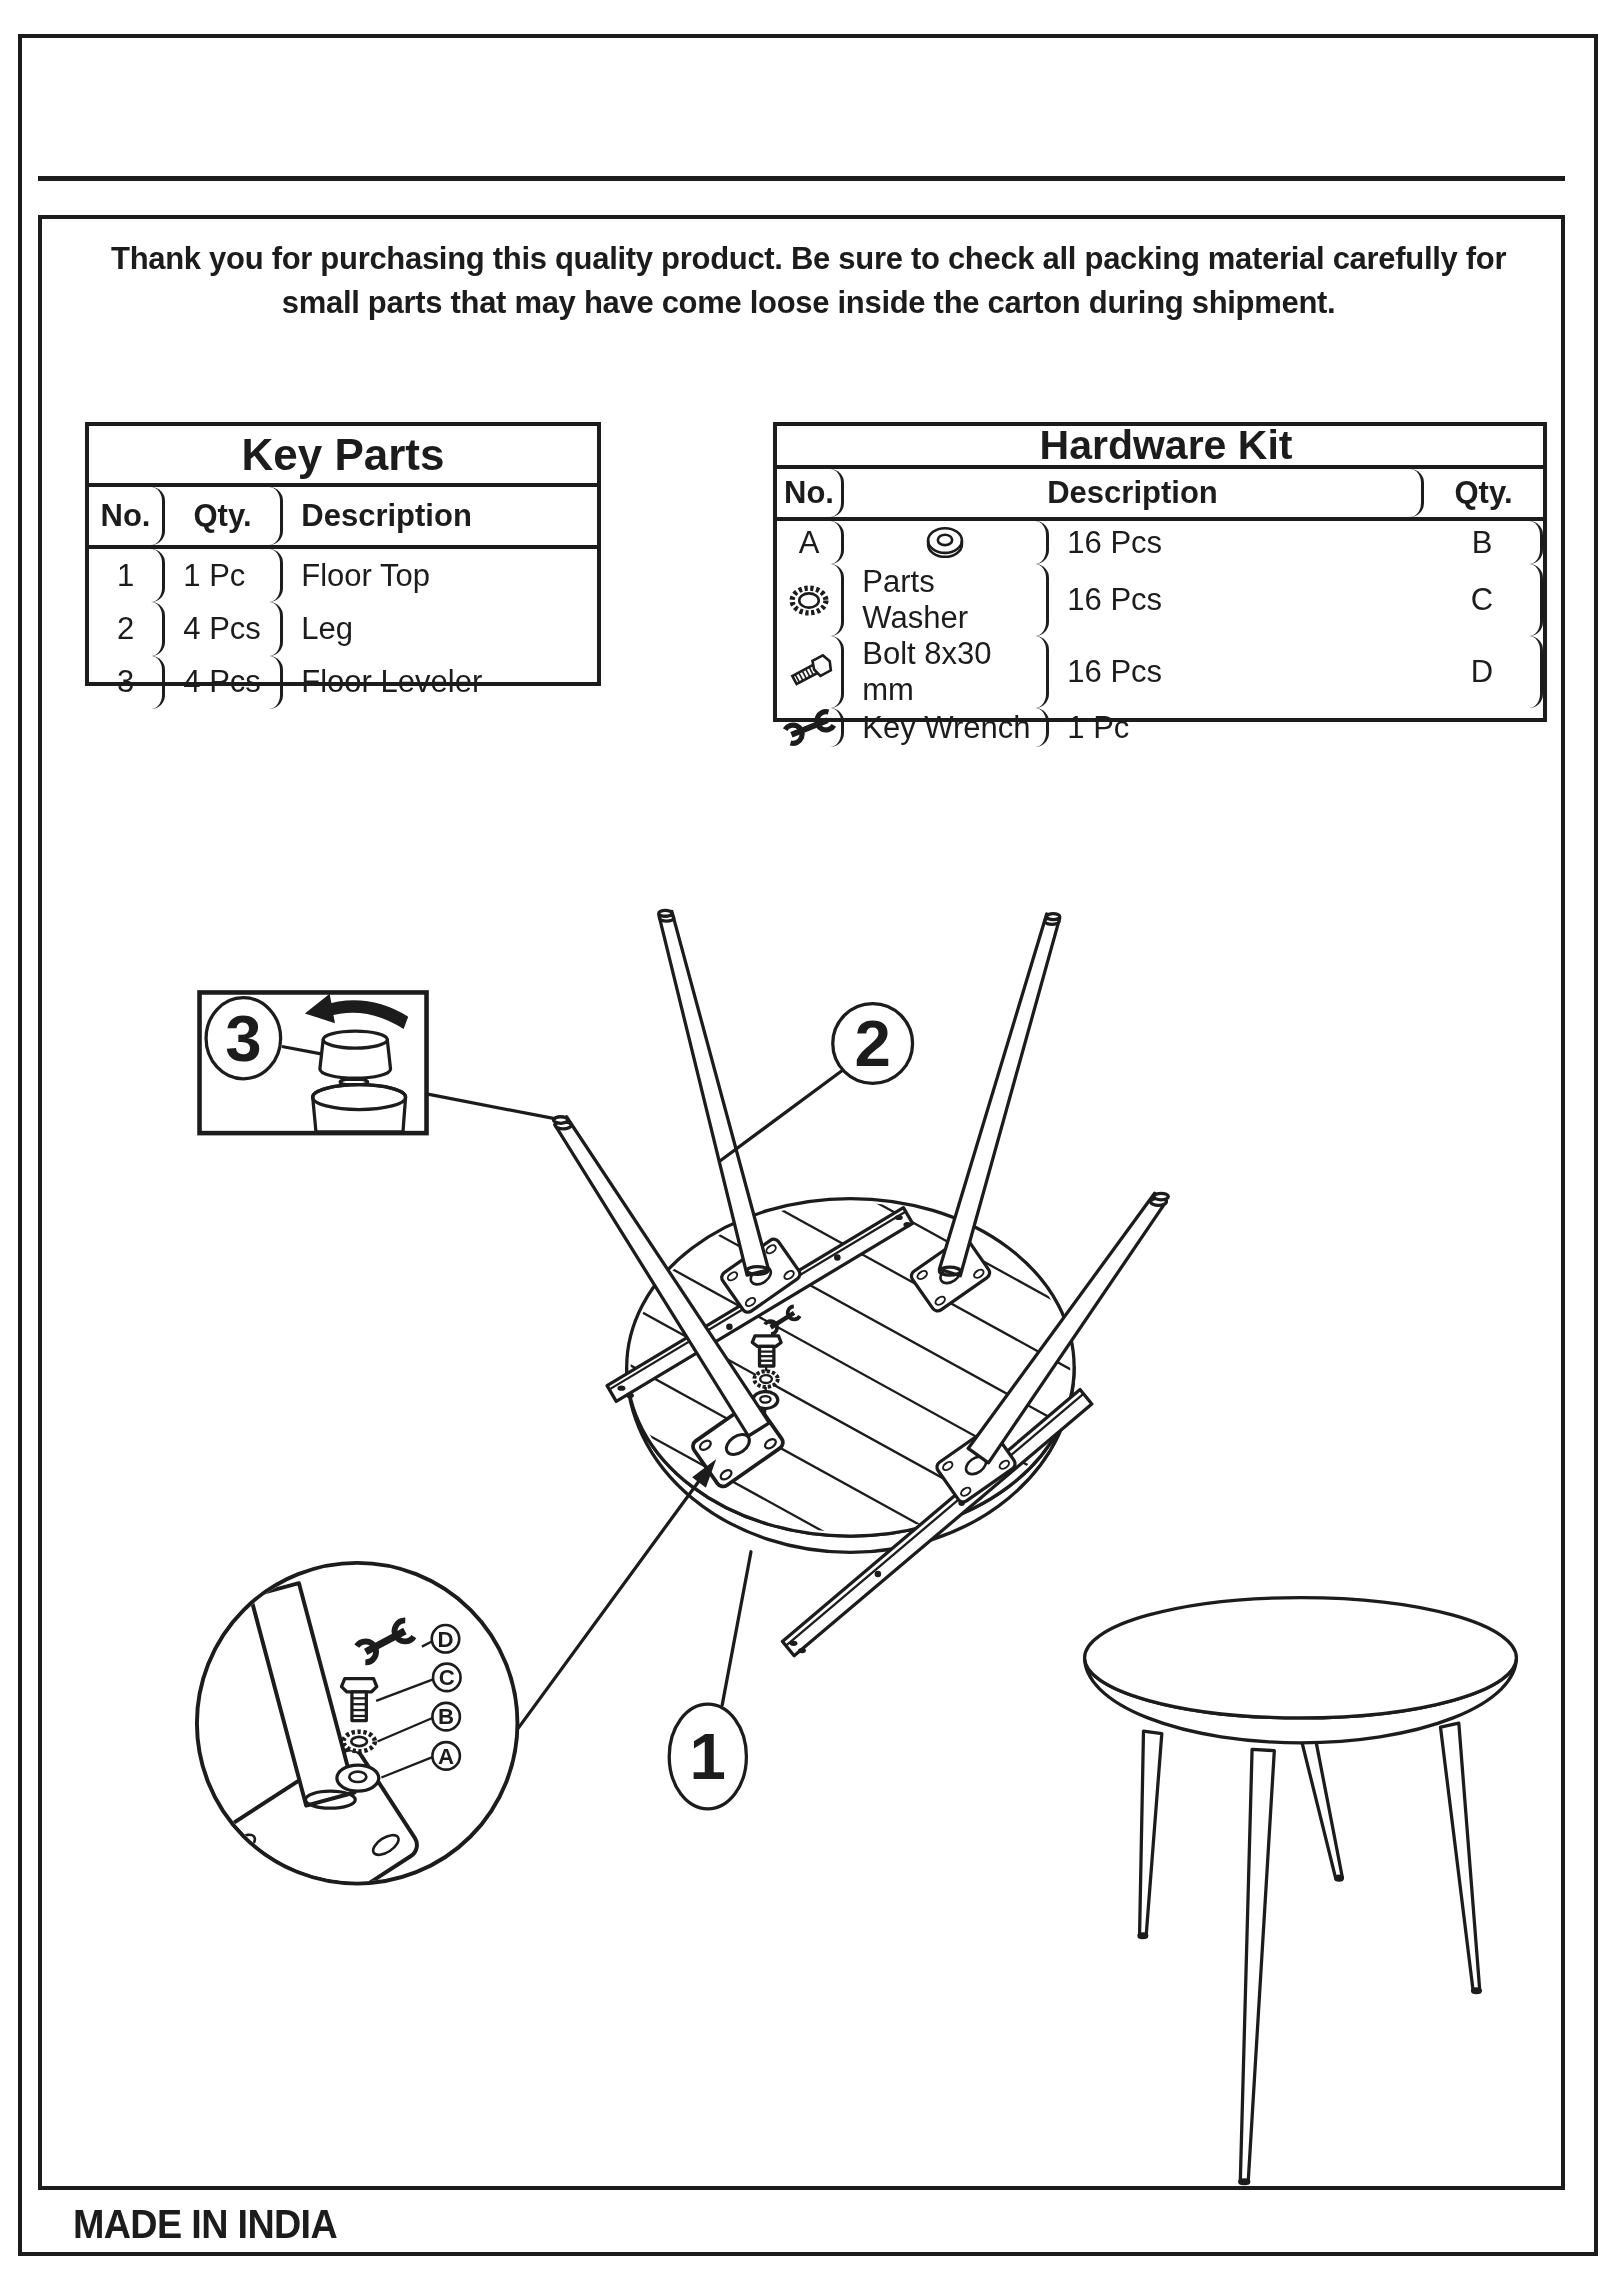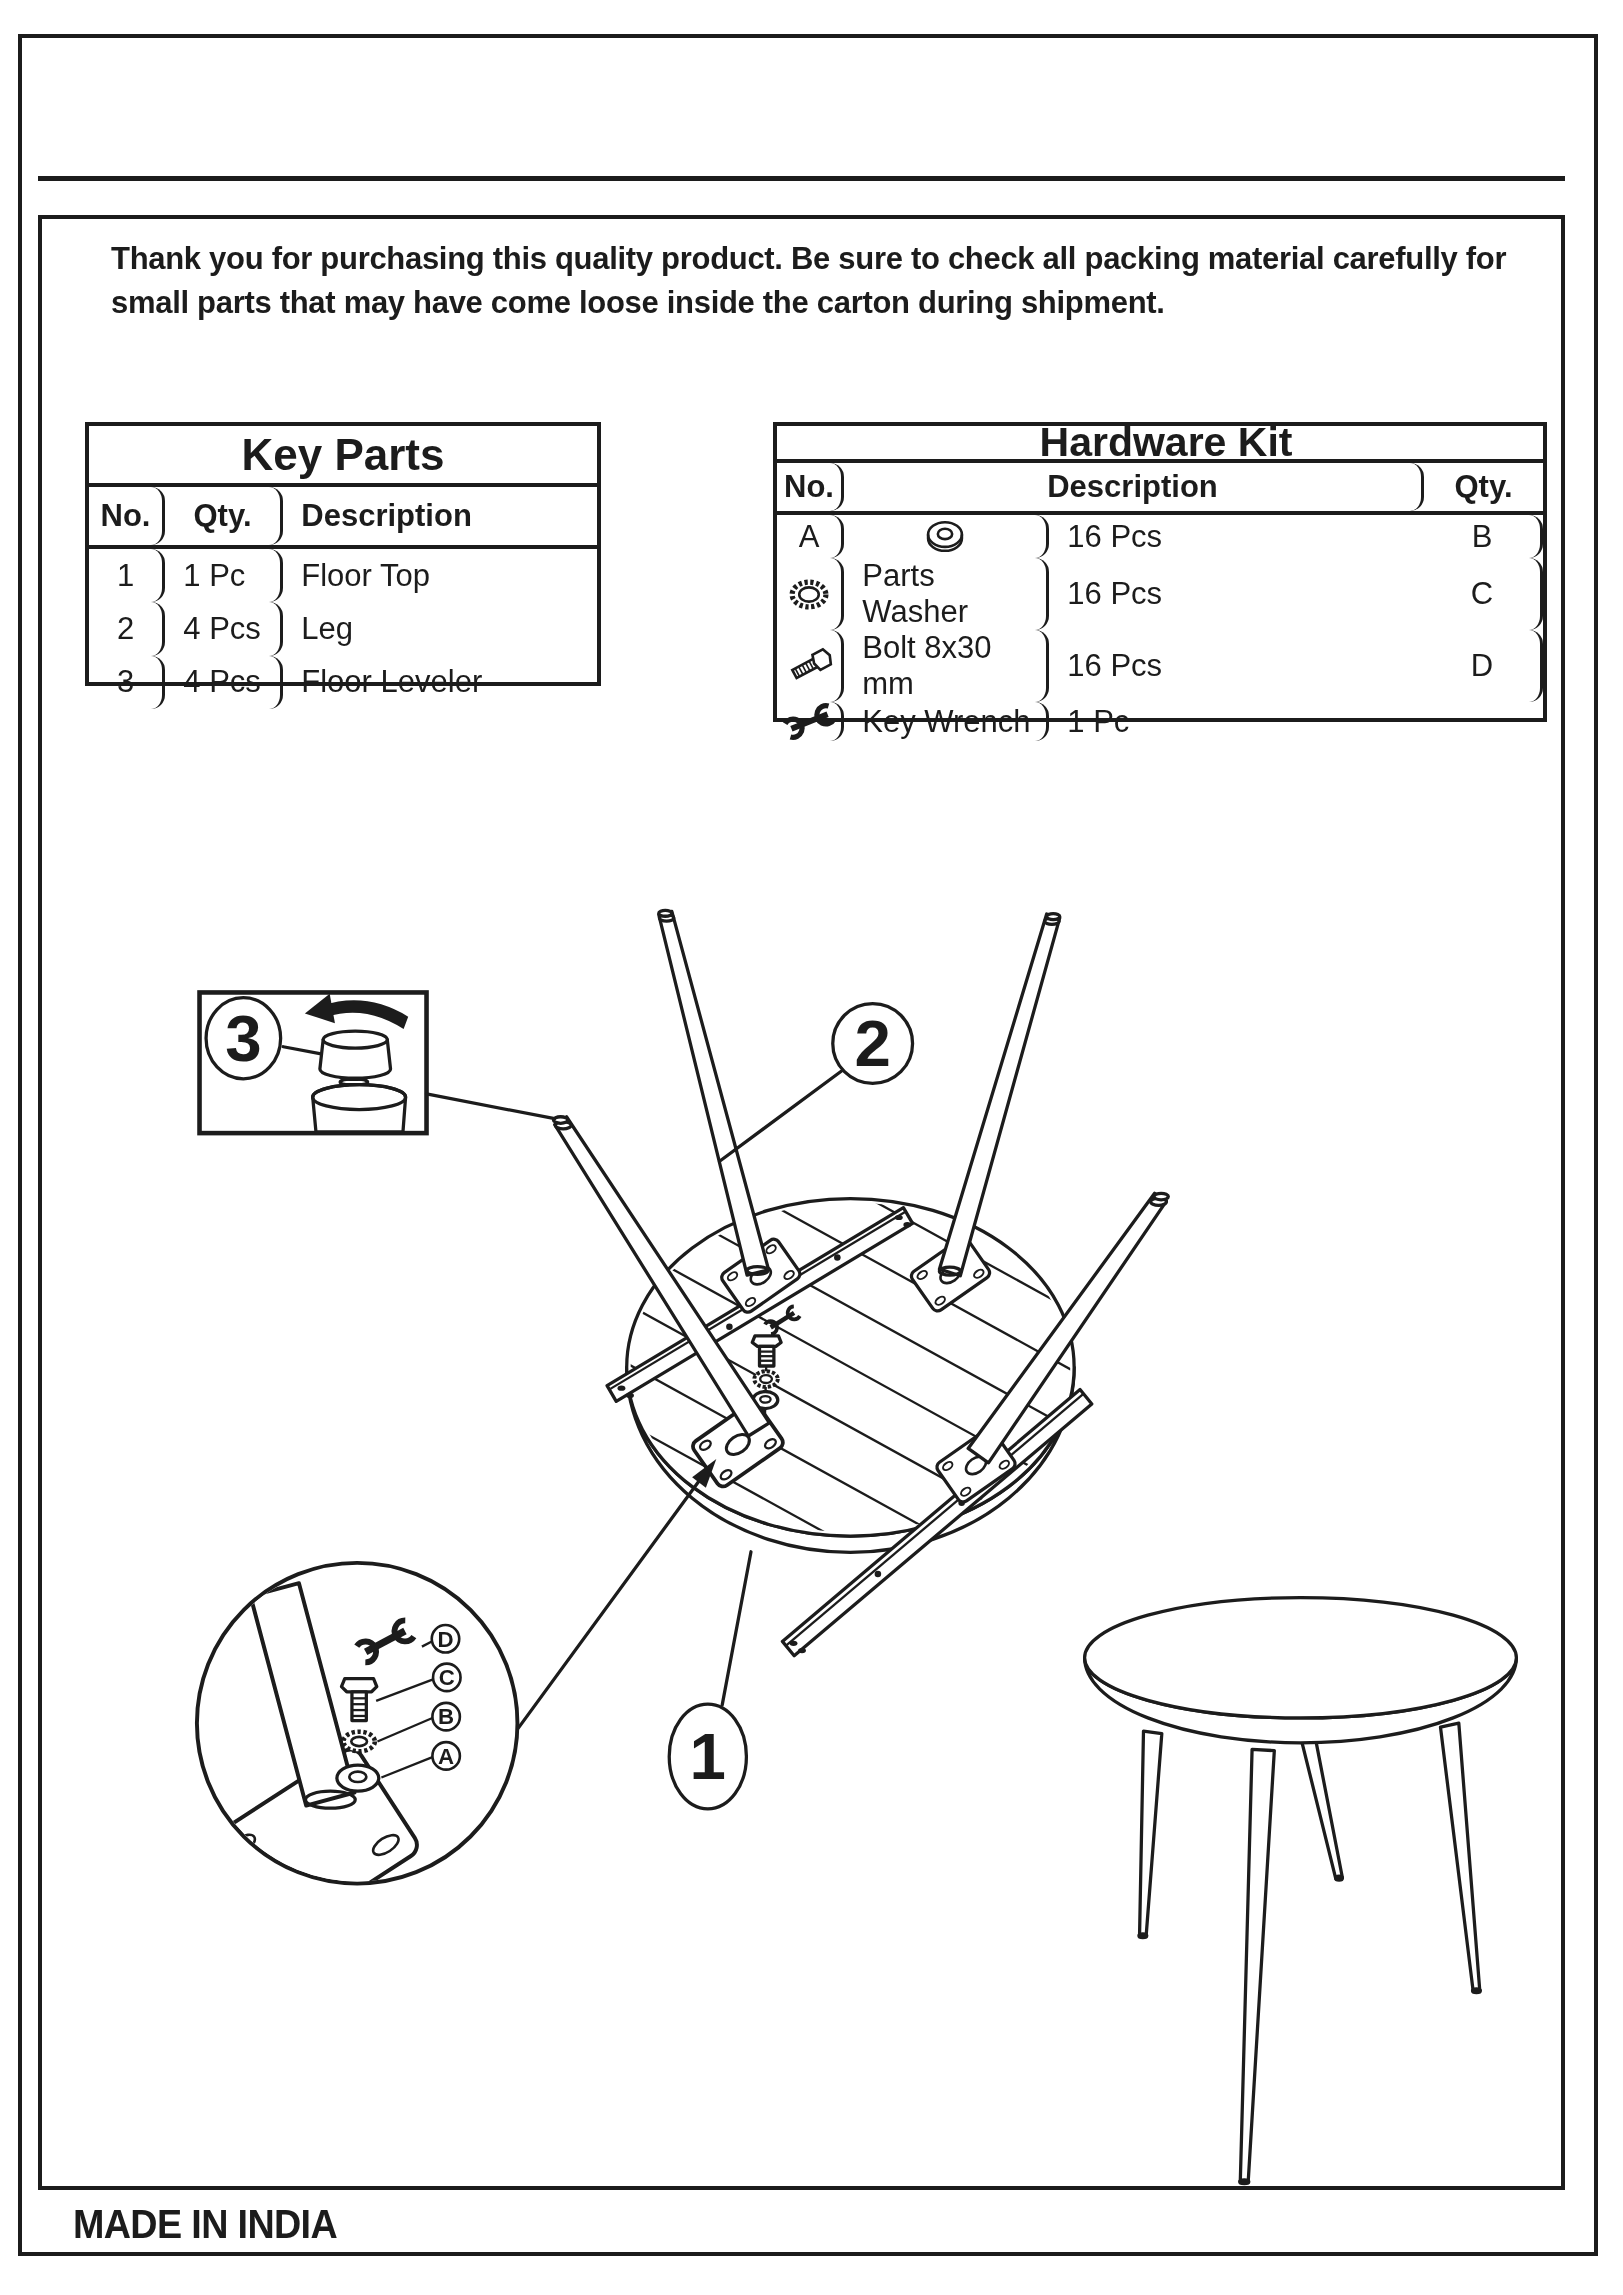--- a/index.html
+++ b/index.html
@@ -2,35 +2,35 @@
 <html style="font-size:10.5px"><head>
 <meta charset="utf-8">
 <style>
   html,body{margin:0;padding:0;background:#fff;}
   .page{position:relative;width:1623px;height:2295px;background:#ffffff;
         font-family:"Liberation Sans",sans-serif;color:#1c1c1c;overflow:hidden;}
   .outer-border{position:absolute;left:17.7px;top:34px;width:1572px;height:2214px;border:4.6px solid #1c1c1c;}
   .top-rule{position:absolute;left:38px;top:176px;width:1527px;height:4.6px;background:#1c1c1c;}
   .inner-box{position:absolute;left:38px;top:215px;width:1519px;height:1967px;border:4.6px solid #1c1c1c;}
   .intro{position:absolute;left:111px;top:237px;font-size:31px;font-weight:700;line-height:44px;
-         letter-spacing:-0.3px;white-space:nowrap;}
+         letter-spacing:-0.3px;white-space:nowrap;text-align:center;}
   .footer-text{position:absolute;left:73px;top:2201px;font-size:41px;font-weight:700;
          transform:scaleX(0.92);transform-origin:left center;letter-spacing:-0.7px;white-space:nowrap;}
 
   
   .ptable{position:absolute;border:4.6px solid #1c1c1c;box-sizing:border-box;background:#fff;}
   .ptable .title{display:flex;align-items:center;justify-content:center;font-weight:700;
                  border-bottom:4.6px solid #1c1c1c;box-sizing:border-box;}
   .key-parts{left:85px;top:422px;width:516px;height:264px;}
   .key-parts .title{height:61px;font-size:44px;}
   .key-parts .hdr{display:grid;grid-template-columns:76px 118px 1fr;height:62px;
                   border-bottom:4.6px solid #1c1c1c;box-sizing:border-box;font-weight:700;font-size:31px;}
   .key-parts .body{display:grid;grid-template-columns:76px 118px 1fr;grid-auto-rows:1fr;height:160px;font-size:31px;}
   .hardware-kit{left:773px;top:422px;width:774px;height:300px;}
-  .hardware-kit .title{height:37px;font-size:41px;padding-left:12px;}
+  .hardware-kit .title{height:43px;font-size:41px;padding-left:12px;}
   .hardware-kit .hdr{display:grid;grid-template-columns:67px 580px 1fr;height:52px;
                   border-bottom:4.6px solid #1c1c1c;box-sizing:border-box;font-weight:700;font-size:31px;}
   .hardware-kit .body{display:grid;grid-template-columns:67px 205px 375px 1fr;grid-auto-rows:1fr;
                   height:187px;font-size:31px;}
   .cell{display:flex;align-items:center;box-sizing:border-box;border-radius:14px;}
   .c-center{justify-content:center;}
   .c-left{padding-left:18.3px;}
   .vline{border-right:3.9px solid #1c1c1c;}
   .icon-svg{display:block;}
 

